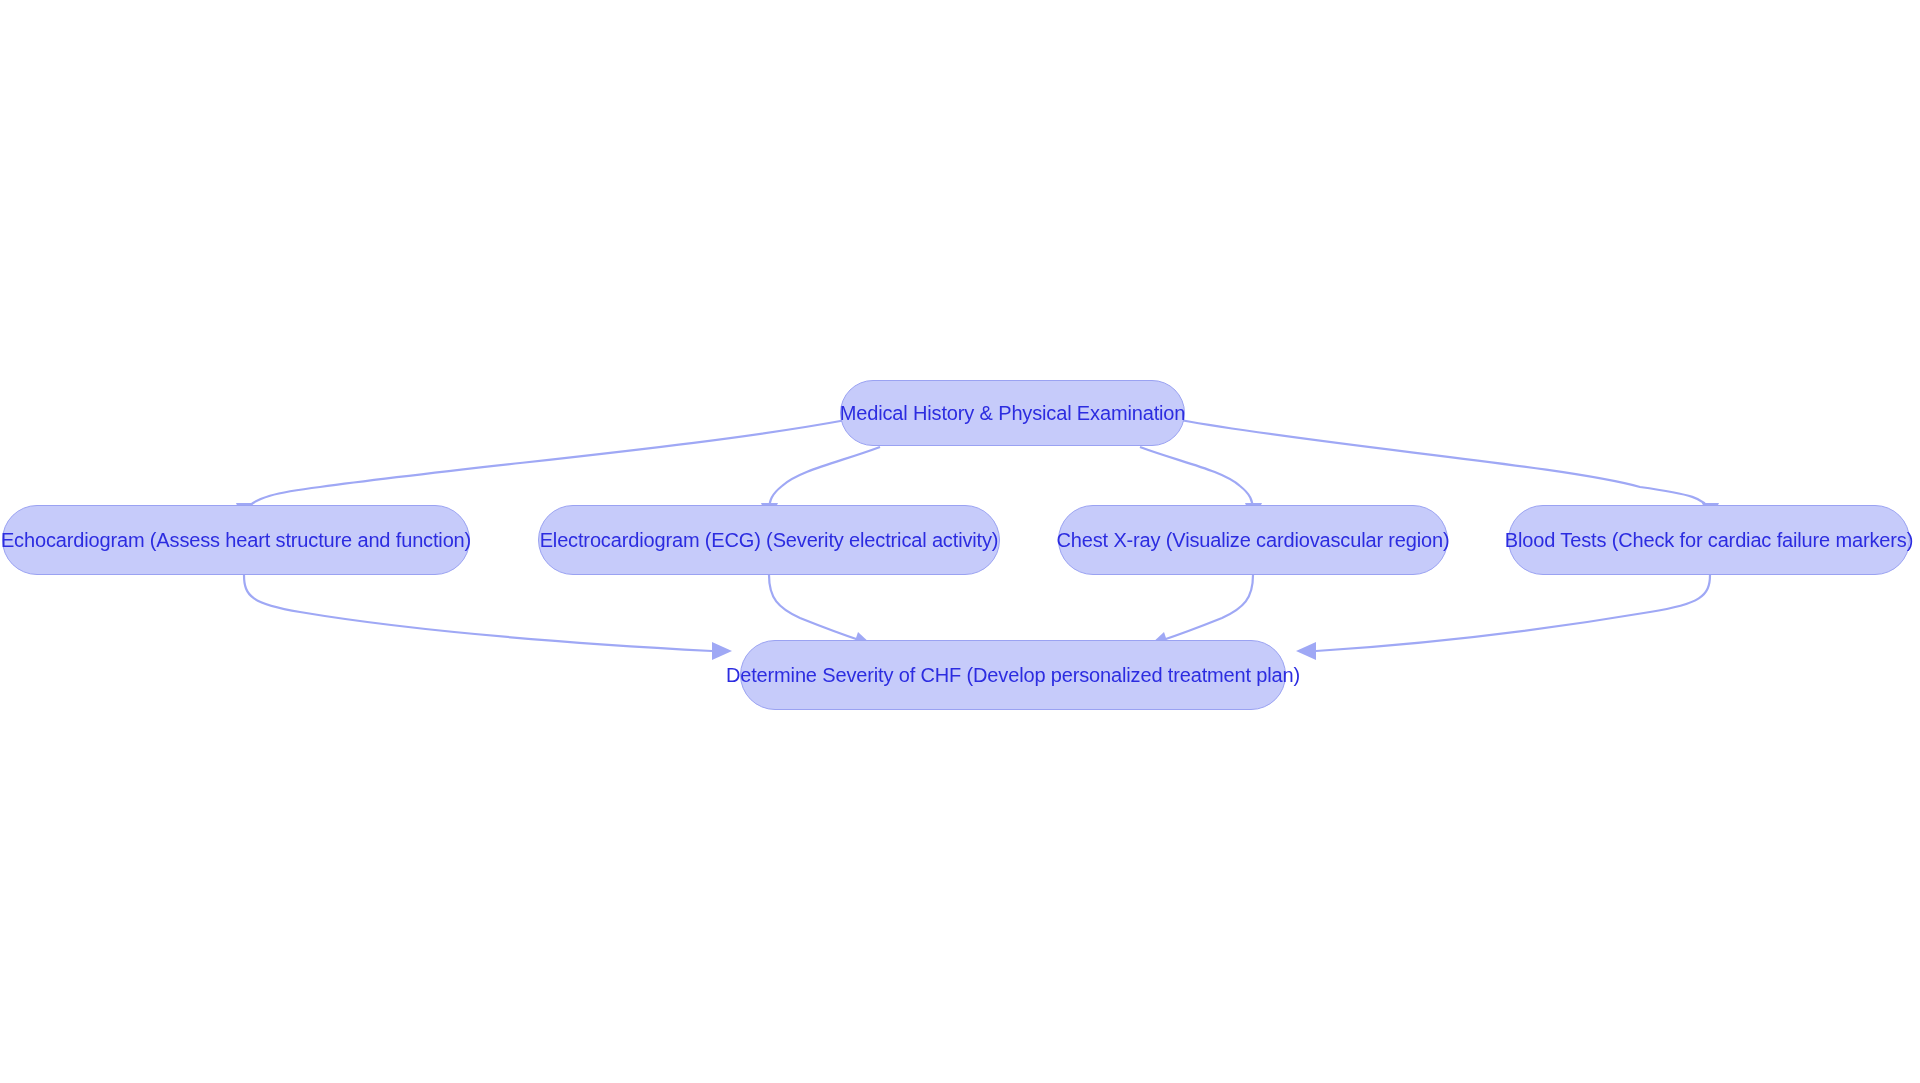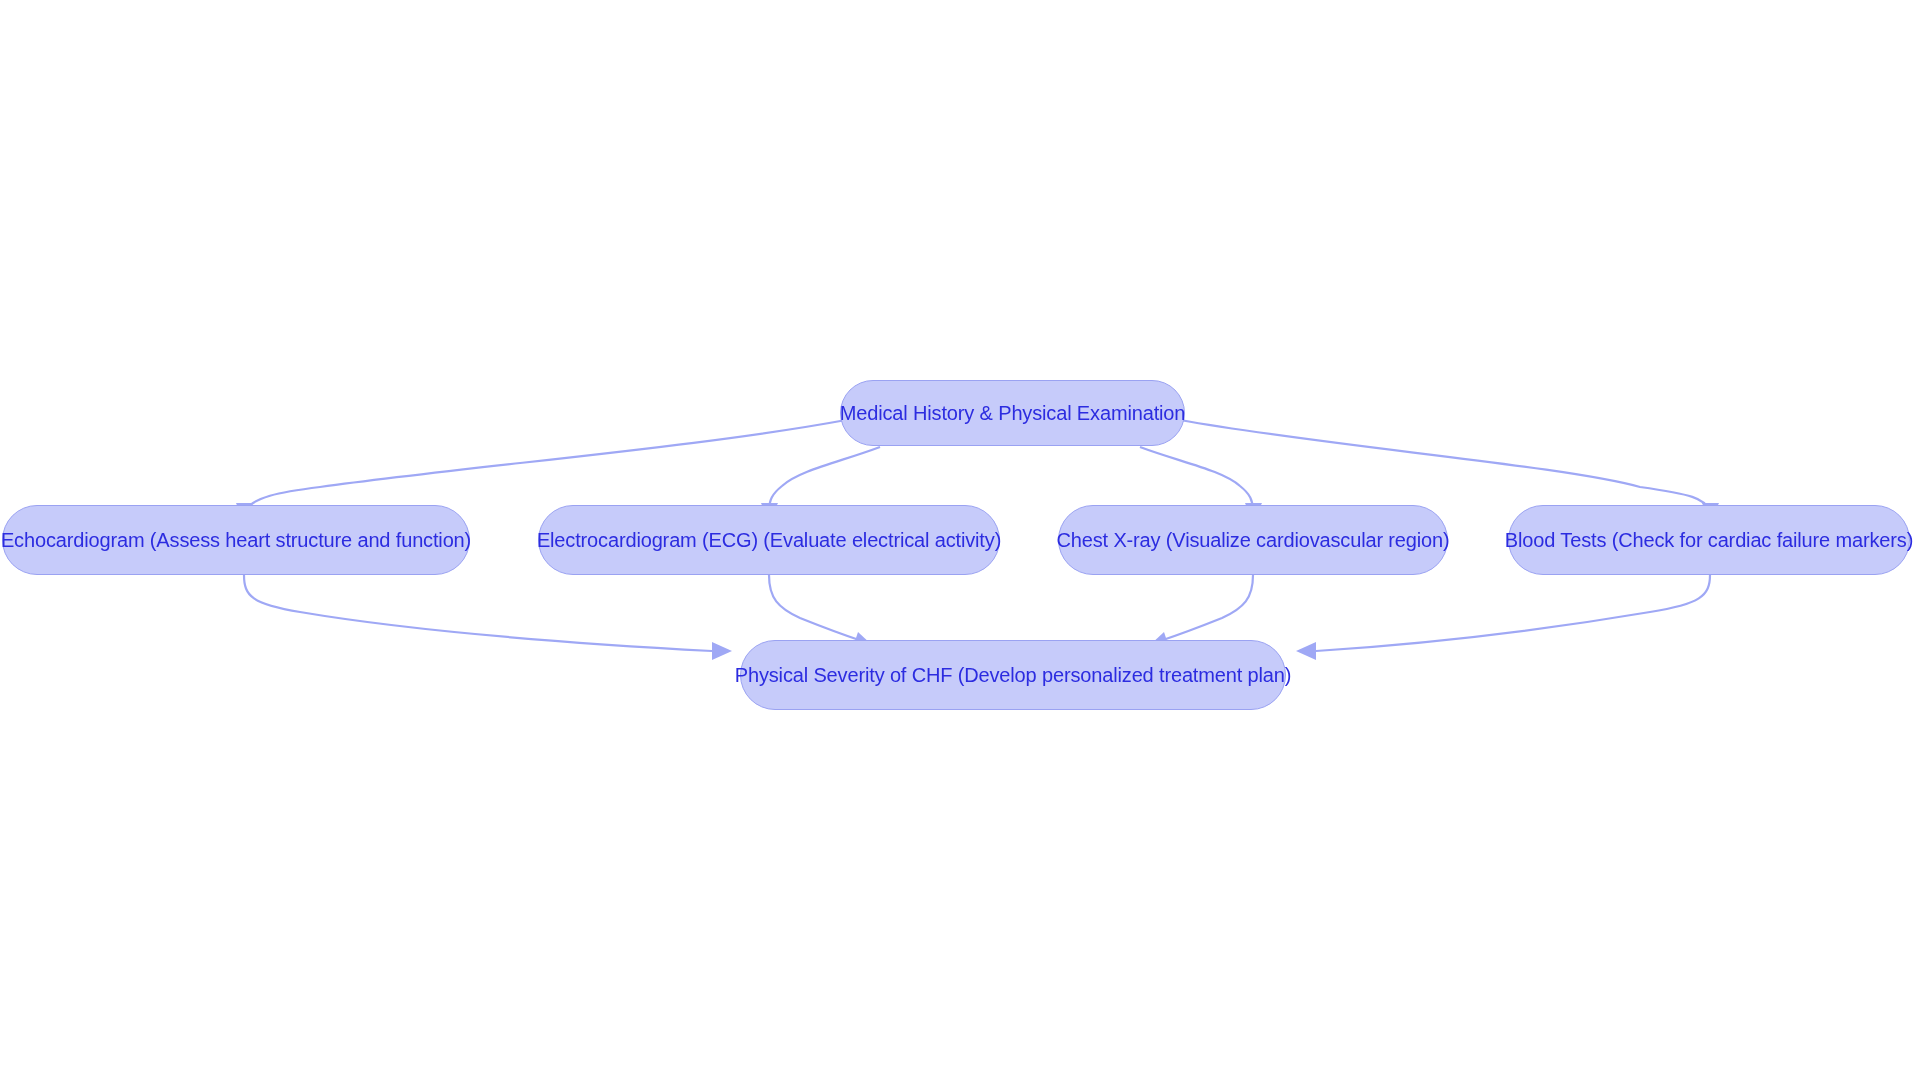--- a/index.html
+++ b/index.html
@@ -108,28 +108,28 @@
 
   <div class="node" style="left:840px; top:380px; width:345px; height:66px;">
     <span class="node-label">Medical History &amp; Physical Examination</span>
   </div>
 
   <div class="node" style="left:2px; top:505px; width:468px; height:70px;">
     <span class="node-label">Echocardiogram (Assess heart structure and function)</span>
   </div>
 
   <div class="node" style="left:538px; top:505px; width:462px; height:70px;">
-    <span class="node-label">Electrocardiogram (ECG) (Evaluate electrical activity)</span>
+    <span class="node-label">Electrocardiogram (ECG) (Severity electrical activity)</span>
   </div>
 
   <div class="node" style="left:1058px; top:505px; width:390px; height:70px;">
     <span class="node-label">Chest X-ray (Visualize cardiovascular region)</span>
   </div>
 
   <div class="node" style="left:1508px; top:505px; width:402px; height:70px;">
     <span class="node-label">Blood Tests (Check for cardiac failure markers)</span>
   </div>
 
   <div class="node" style="left:740px; top:640px; width:546px; height:70px;">
-    <span class="node-label">Physical Severity of CHF (Develop personalized treatment plan)</span>
+    <span class="node-label">Determine Severity of CHF (Develop personalized treatment plan)</span>
   </div>
 
 </div>
 
 </body></html>

